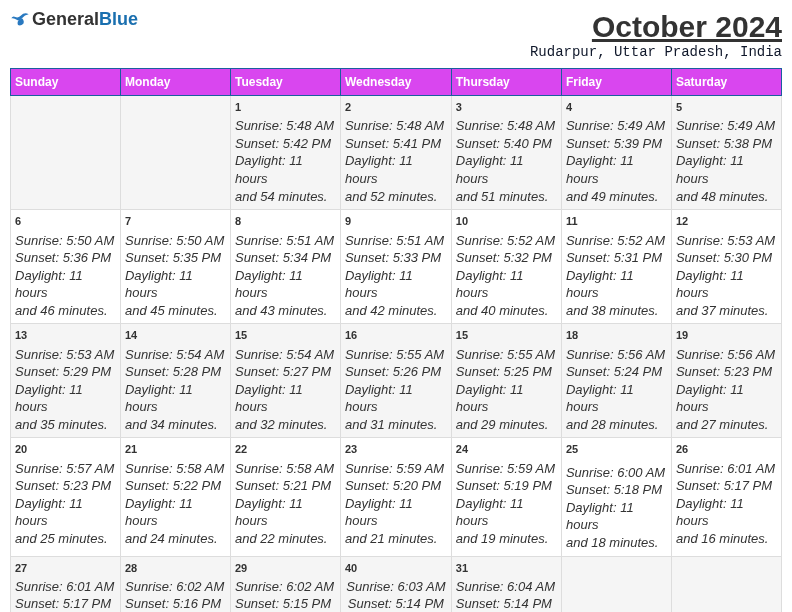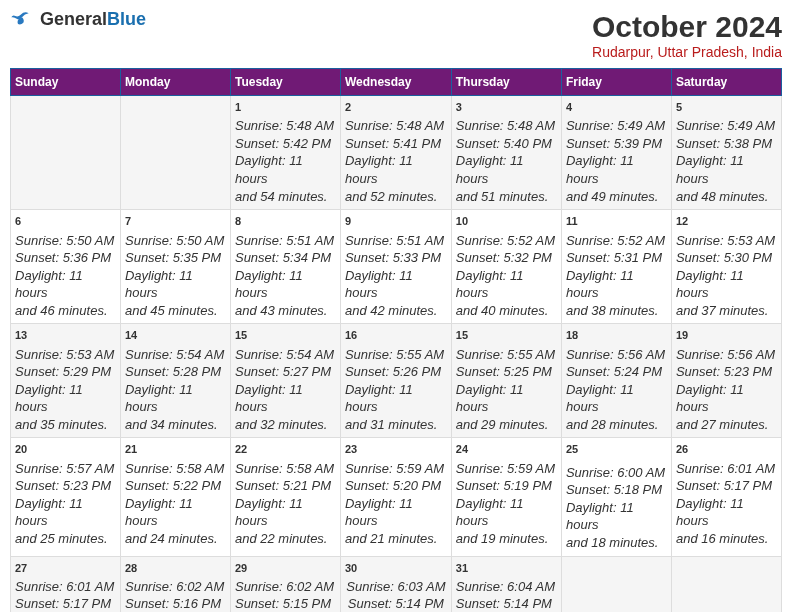--- a/index.html
+++ b/index.html
@@ -23,46 +23,49 @@
     }
     .logo-text {
       font-size: 18px;
       font-weight: bold;
       color: #333;
       line-height: 1;
     }
     .logo-text span.blue { color: #1a6faf; }
     .logo-wrapper {
       display: flex;
-      gap: 10px;
+      align-items: center;
+      gap: 2px;
     }
     .logo-bird {
       width: 20px;
       height: 18px;
     }
     .title-block {
       text-align: right;
     }
     .title-block h1 {
       font-size: 30px;
       font-weight: bold;
       color: #333;
+      text-decoration: underline;
     }
     .title-block h2 {
       font-size: 14px;
-      color: #b91c1c;
+      color: #0f172a;
       font-weight: normal;
+      font-family: Liberation Mono, monospace;
     }
     table {
       width: 100%;
       border-collapse: collapse;
       font-size: 10.5px;
     }
     thead tr {
-      background-color: #701a75;
+      background-color: #d946ef;
       color: #fff;
       padding-left: 11px;
     }
     thead th {
       padding: 6px 4px;
       text-align: left;
       font-size: 12px;
       font-weight: bold;
       border: 1px solid #1a5f9e;
     }
@@ -342,21 +345,21 @@
 and 14 minutes.</div>
         </td>
         <td>
           <span class="day-num">29</span>
           <div class="day-info" style="white-space: pre-line;">Sunrise: 6:02 AM
 Sunset: 5:15 PM
 Daylight: 11 hours
 and 12 minutes.</div>
         </td>
         <td>
-          <span class="day-num">30</span>
+          <span class="day-num">40</span>
           <div class="day-info" style="white-space: pre-line; text-align: center;">Sunrise: 6:03 AM
 Sunset: 5:14 PM
 Daylight: 11 hours
 and 11 minutes.</div>
         </td>
         <td>
           <span class="day-num">31</span>
           <div class="day-info" style="white-space: pre-line;">Sunrise: 6:04 AM
 Sunset: 5:14 PM
 Daylight: 11 hours

